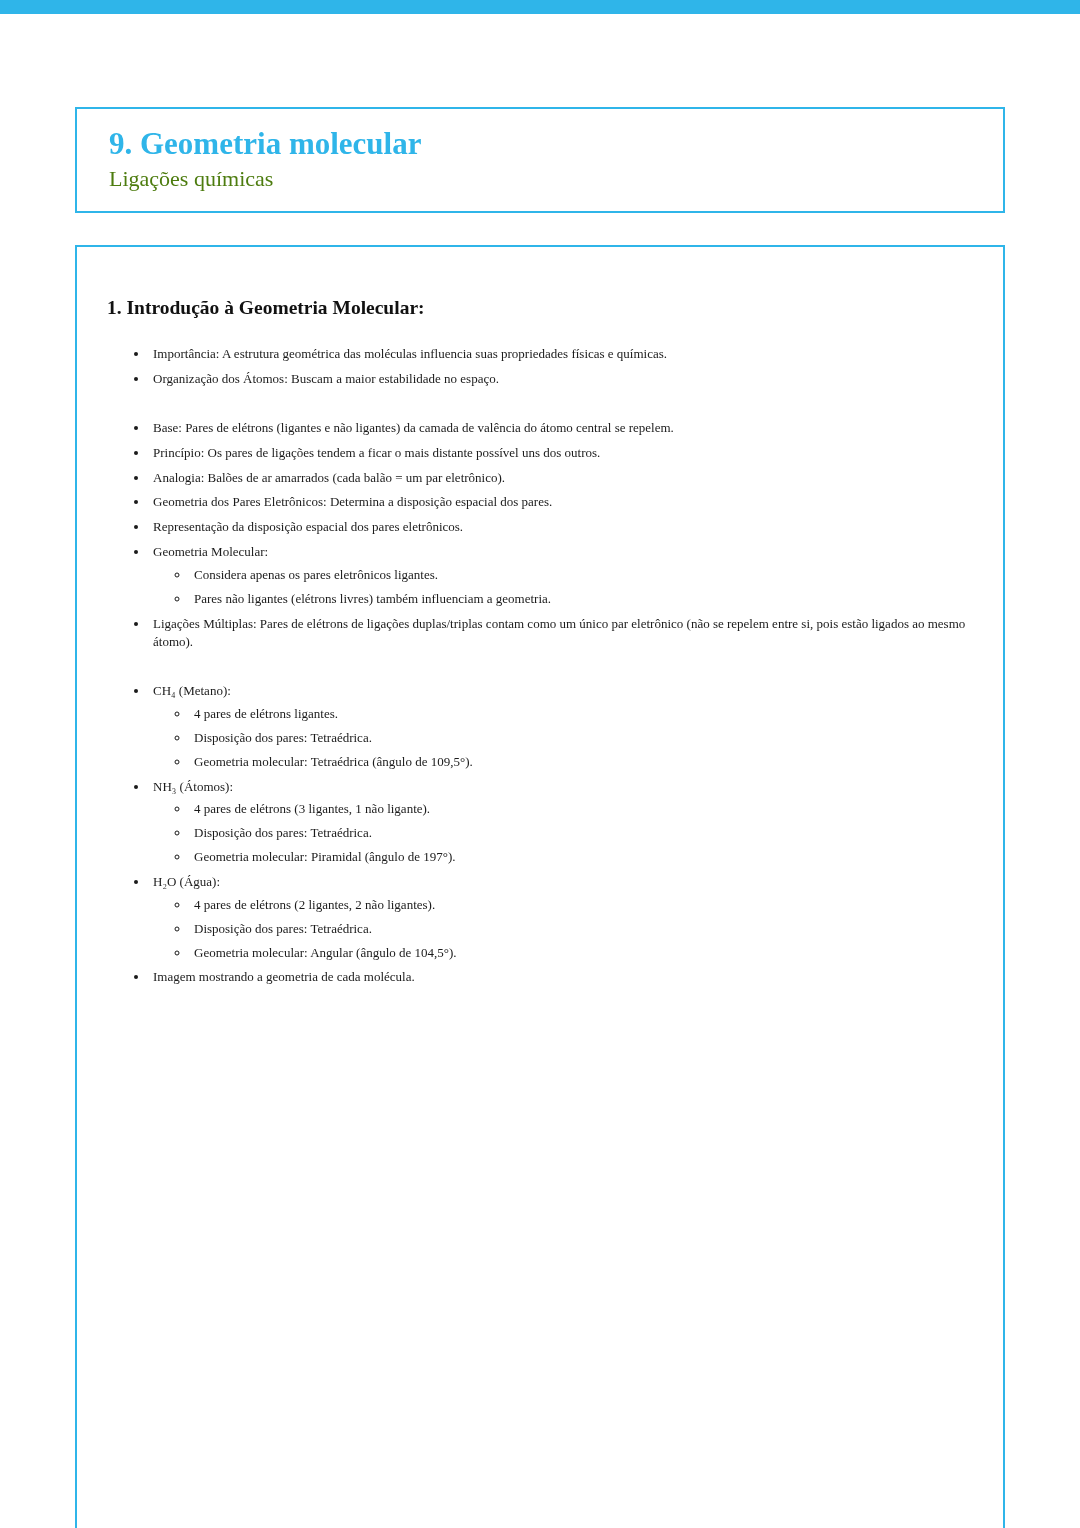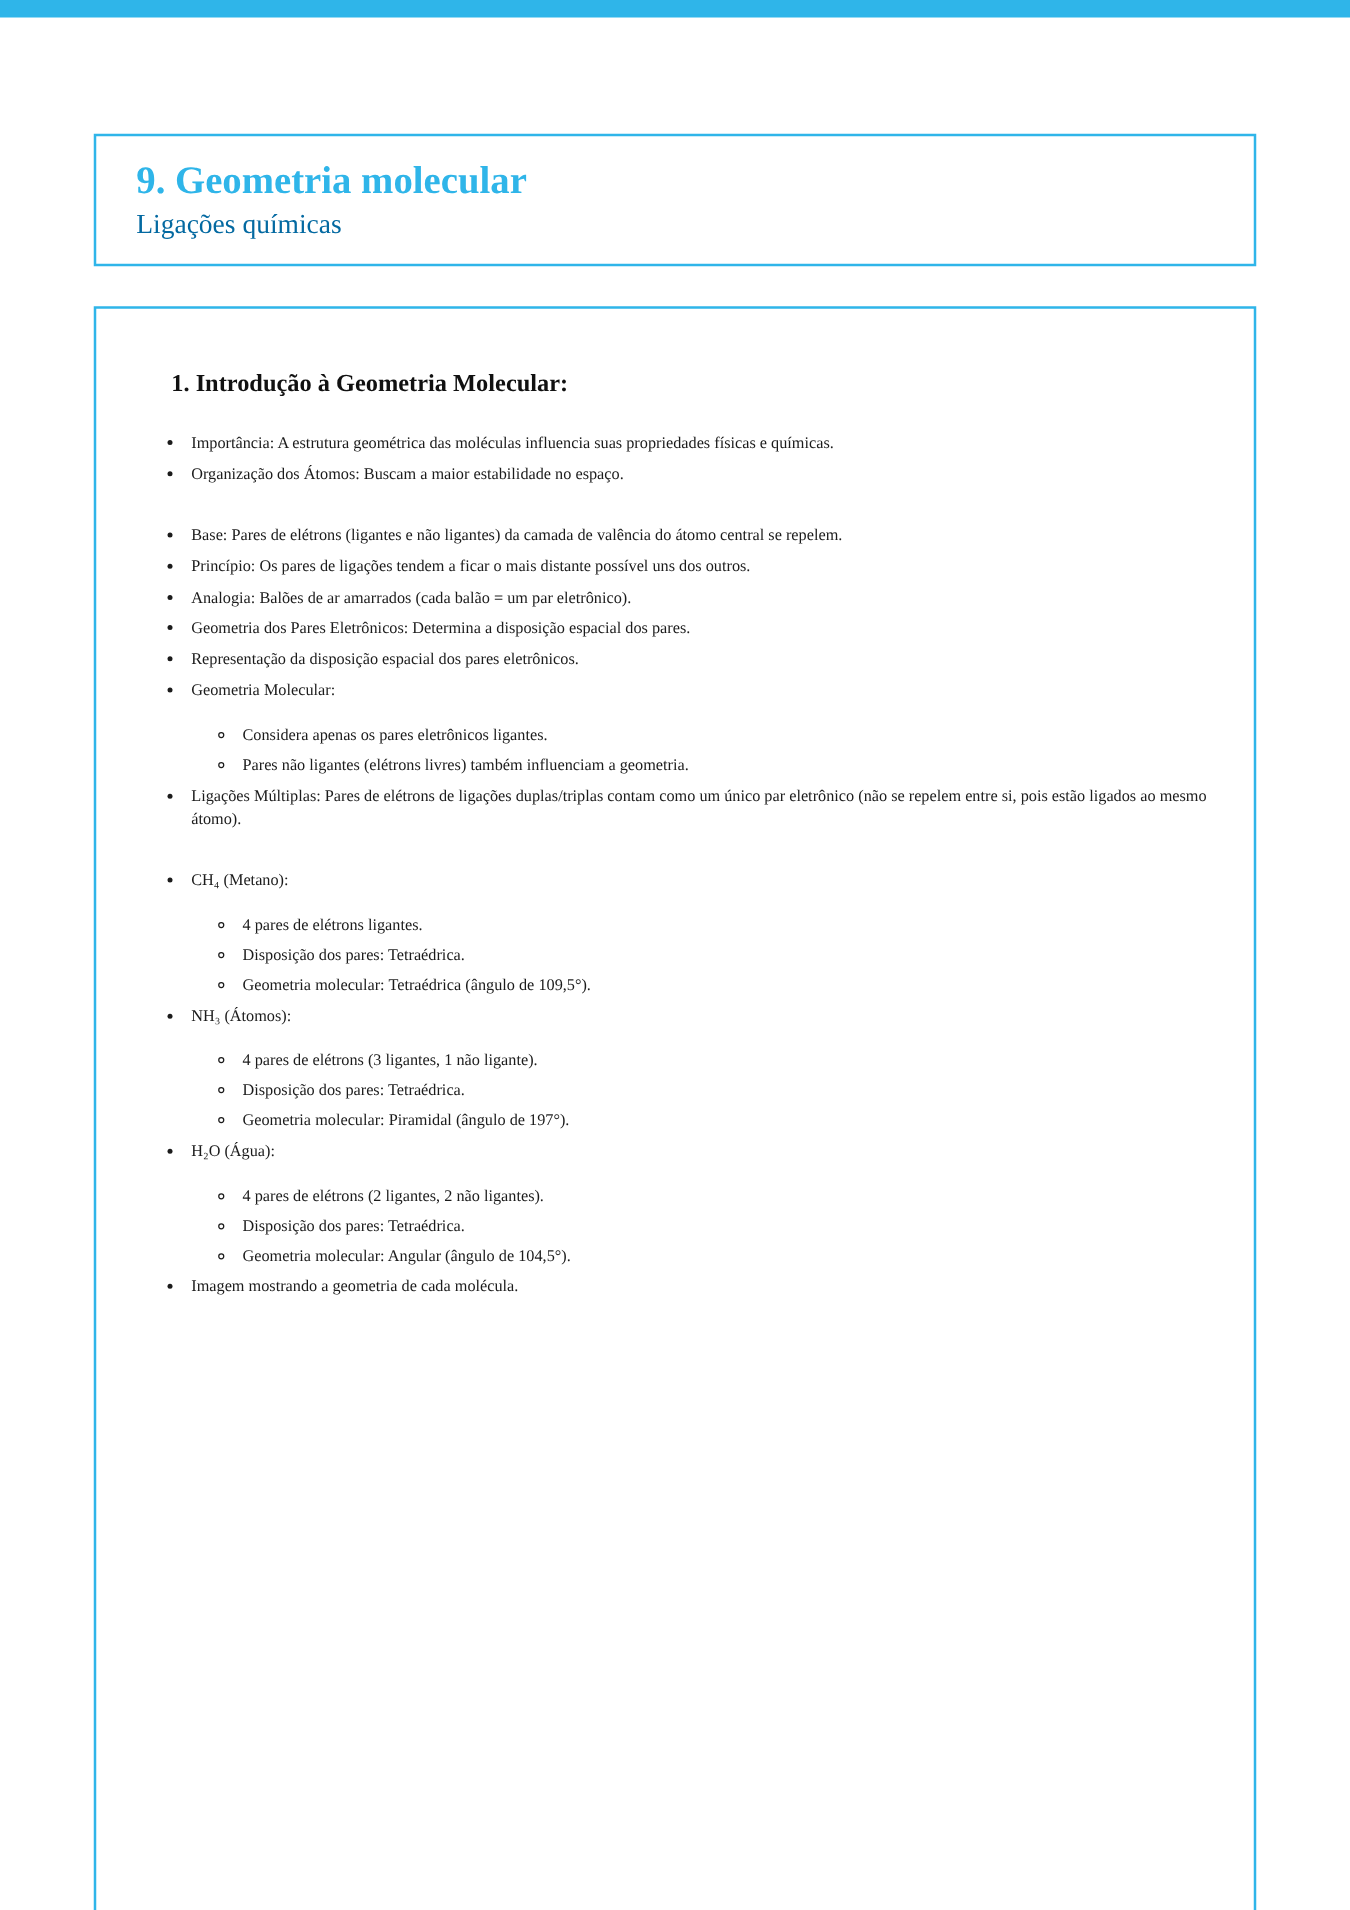--- a/index.html
+++ b/index.html
@@ -30,46 +30,45 @@
   }
   .title {
     font-size: 31px;
     line-height: 1.15;
     font-weight: bold;
     color: #2fb5e9;
   }
   .subtitle {
     font-size: 22px;
     line-height: 1.25;
-    color: #0369a1;
+    color: #4d7c0f;
     margin-top: 3px;
   }
   .content-box {
     margin-top: 32px;
     padding: 36px 34px 30px 30px;
     height: 1310px;
   }
   .sec-heading {
     font-size: 19.5px;
     font-weight: bold;
     color: #111111;
     margin-top: 30px;
     margin-bottom: 26px;
-    margin-left: 30px;
   }
   .sec-heading:first-child { margin-top: 14px; }
   ul.l1 {
     list-style: disc;
     padding-left: 42px;
     margin-bottom: 30px;
   }
   ul.l2 {
     list-style: circle;
     padding-left: 37px;
-    margin-top: 17px;
+    margin-top: 4px;
   }
   li {
     font-size: 13px;
     line-height: 1.45;
     margin-bottom: 6px;
     padding-left: 4px;
   }
   ul.l2 li { margin-bottom: 5px; }
 </style>
 </head>

